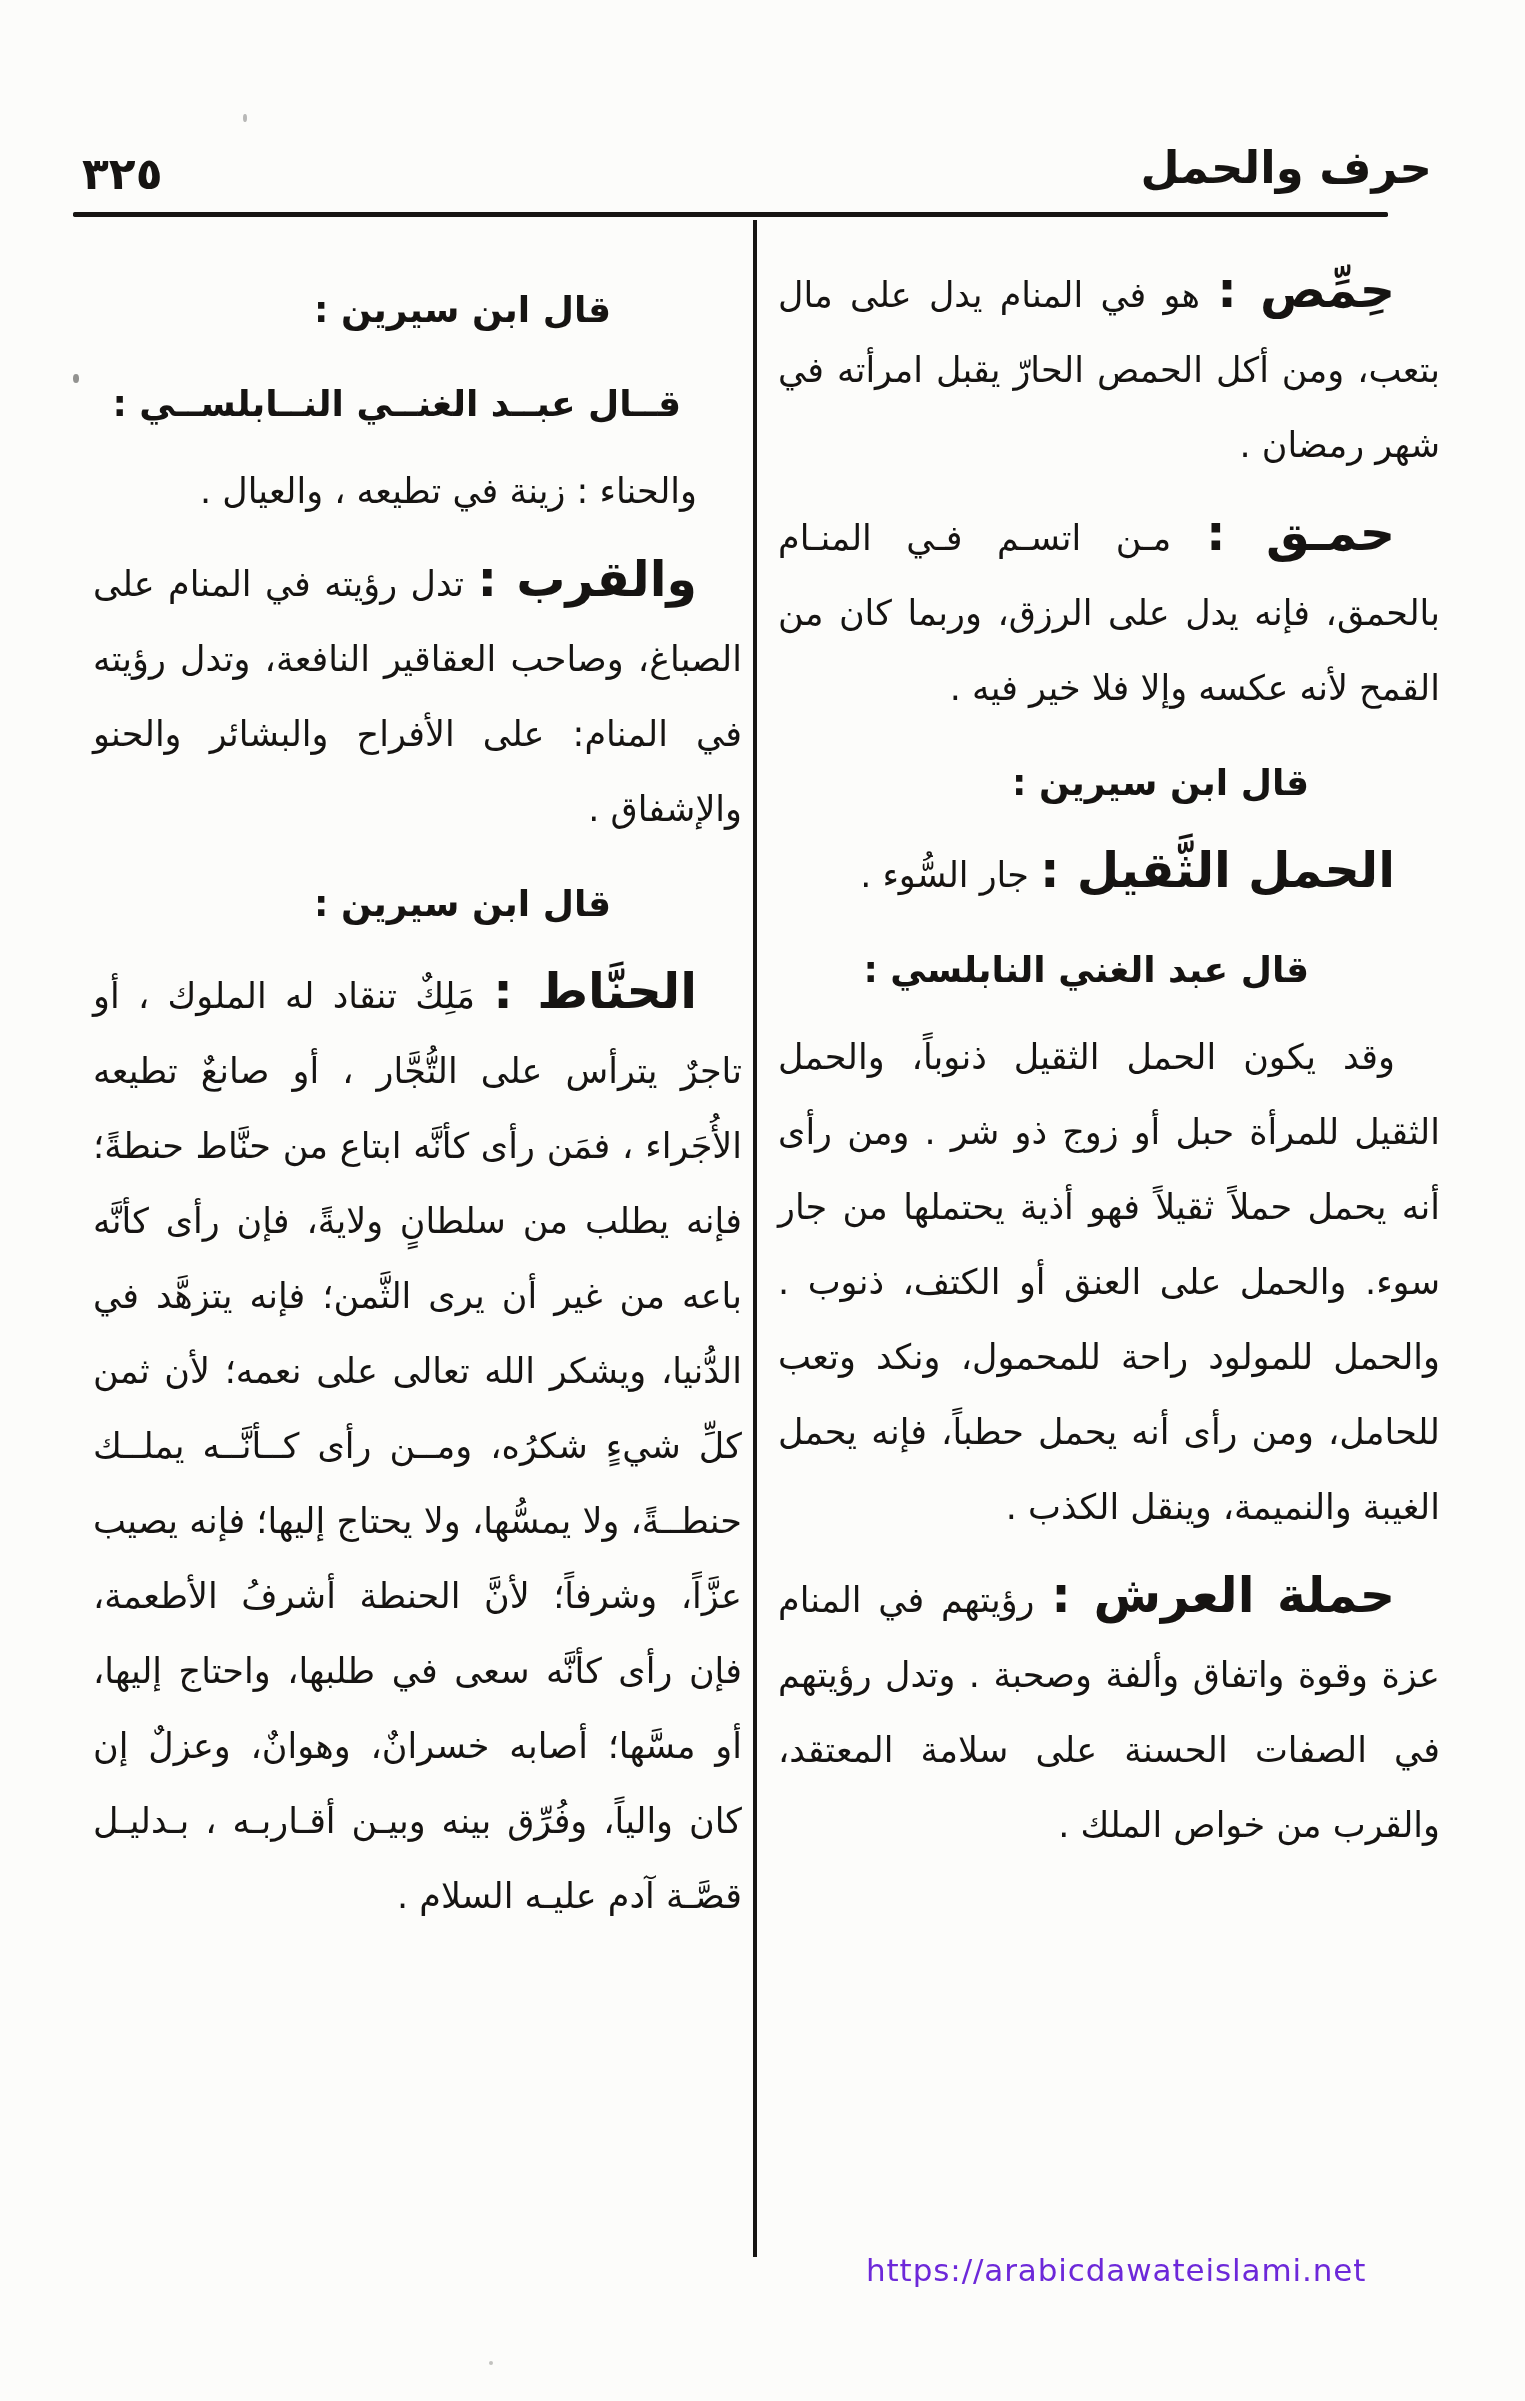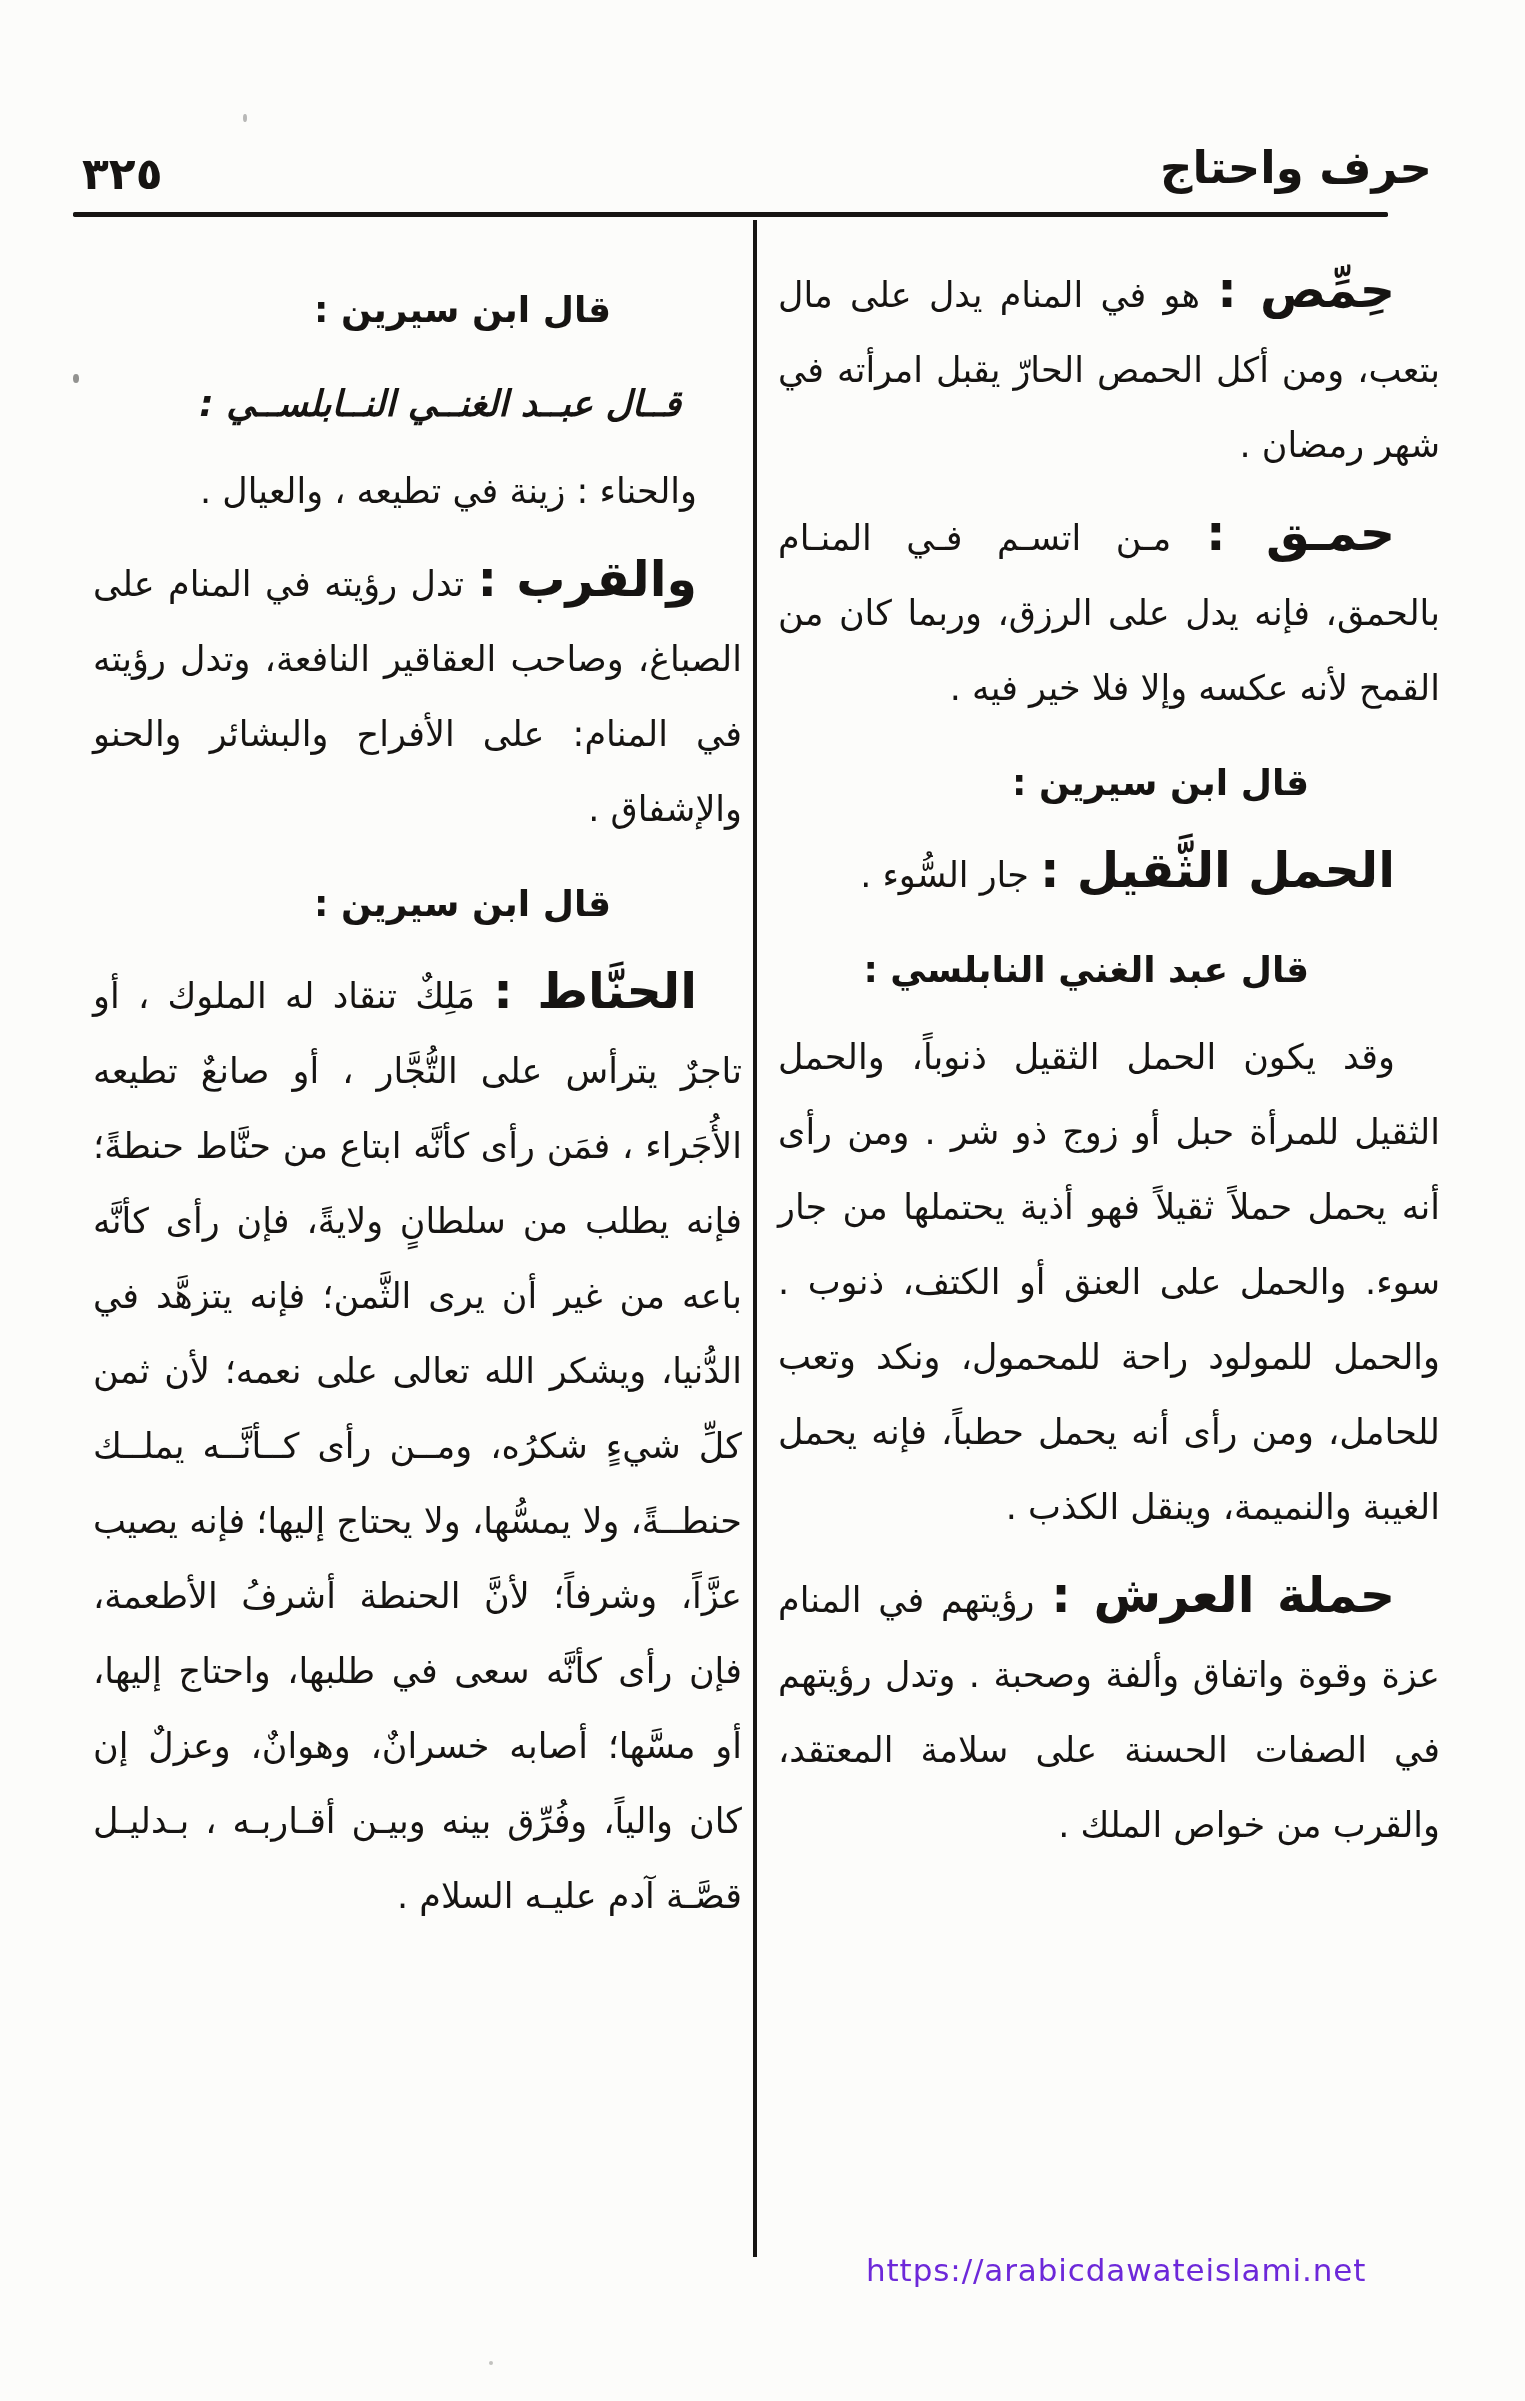--- a/index.html
+++ b/index.html
@@ -40,41 +40,41 @@
     text-align:justify;
   }
   .col-right { right:85px;  width:662px; }
   .col-left  { left:93px;  width:649px; }
   .para { text-indent:45px; margin-bottom:13px; }
   .heading {
     font-weight:bold; font-size:36px;
     padding-right:131px;
     margin:19px 0 13px 0;
   }
-  .heading.stretched { padding-right:61px;font-style:italic; }
+  .heading.stretched { padding-right:61px; }
   .term { font-weight:bold; font-size:49px; }
   
   .watermark {
     position:absolute; top:2252px; left:866px;
     direction:ltr;
     font-size:31px; letter-spacing:0.9px;
     color:#6d28d9;
   }
   
   .speck { position:absolute; background:#3a3a38; border-radius:50%; opacity:.55; }
   .speck-1 { left:73px;  top:374px;  width:6.1px; height:8.7px; }
   .speck-2 { left:243px; top:114px;  width:3.5px; height:7.9px;  opacity:.35; }
   .speck-3 { left:489px; top:2361px; width:4.4px; height:4.4px;  opacity:.3; }
 </style>
 </head>
 <body>
 
 <div class="page">
 
-  <div class="chapter-title">حرف واحتاج</div>
+  <div class="chapter-title">حرف والحمل</div>
 
   <div class="page-number">٣٢٥</div>
 
   <div class="hrule"></div>
   <div class="vrule"></div>
 
   <section class="col col-right">
       <p class="para"><strong class="term">حِمِّص :</strong> هو في المنام يدل على مال بتعب، ومن أكل الحمص الحارّ يقبل امرأته في شهر رمضان .</p>
       <p class="para"><strong class="term">حمـق :</strong> مـن اتسـم فـي المنـام بالحمق، فإنه يدل على الرزق، وربما كان من القمح لأنه عكسه وإلا فلا خير فيه .</p>
       <div class="heading">قال ابن سيرين :</div>

